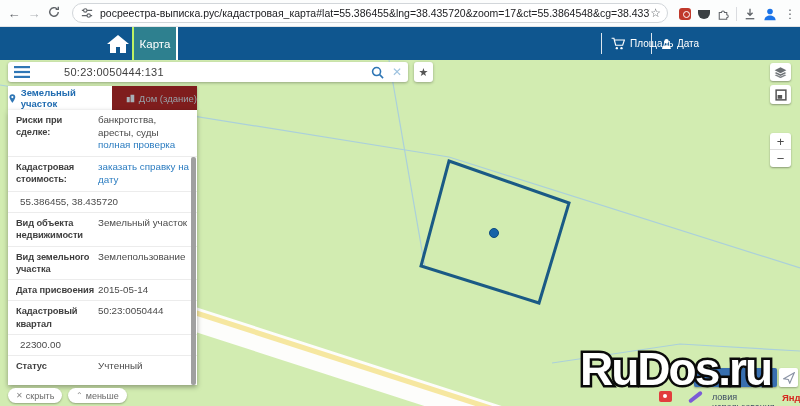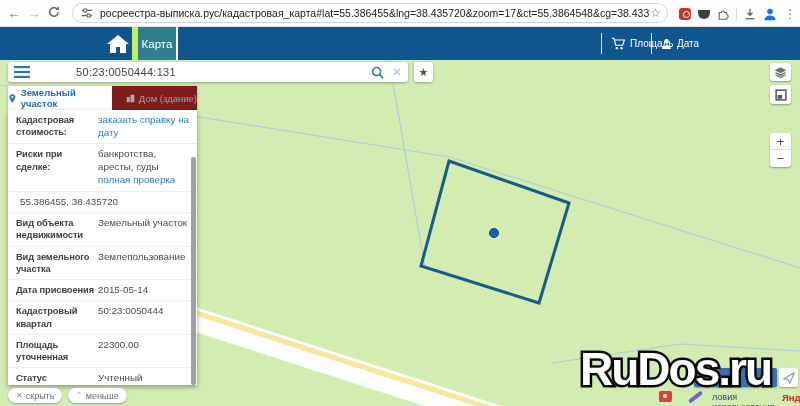--- a/index.html
+++ b/index.html
@@ -20,21 +20,21 @@
   .ext-red::after{content:"";position:absolute;left:3.5px;top:3.5px;width:5px;height:5px;
     border:1px solid #fff;border-radius:50%;}
   .ext-dark{width:12px;height:9px;background:#3c4043;border-radius:0 0 6px 6px;margin-top:2px;}
   .vsep{width:1px;height:14px;background:#dadce0;}
   .kebab{font-size:12px;color:#5f6368;letter-spacing:0;}
 
   
   .navbar{position:absolute;left:0;top:27px;width:800px;height:33px;background:#0f568f;}
   .home-btn{position:absolute;left:106px;top:7px;width:24px;height:20px;cursor:pointer;}
   .map-tab{position:absolute;left:132px;top:0;height:33px;width:46px;background:#2e808f;
-    border-left:6px solid #bef264;border-right:2px solid #fff;color:#fff;font-size:11.5px;
+    border-left:2px solid #bef264;border-right:2px solid #fff;color:#fff;font-size:11.5px;
     display:flex;align-items:center;justify-content:center;cursor:pointer;}
   .nb-div{position:absolute;top:6px;width:1px;height:21px;background:rgba(255,255,255,.85);}
   .nb-btn{position:absolute;top:0;height:33px;display:flex;align-items:center;gap:5px;
     color:#fff;font-size:10px;cursor:pointer;padding:0 6px;}
 
   
   .map{position:absolute;left:0;top:60px;width:800px;height:346px;background:#d2ecb1;overflow:hidden;}
   .map svg.maplayer{position:absolute;left:0;top:0;}
   .ctl{position:absolute;left:770px;width:21px;background:#fff;border-radius:3px;
     box-shadow:0 1px 2px rgba(0,0,0,.35);display:flex;align-items:center;justify-content:center;cursor:pointer;}
@@ -55,21 +55,21 @@
     background:#fff;border-radius:50%;}
   .attr-pen{position:absolute;left:689px;top:1px;width:16px;height:3.5px;background:#7b5bd6;
     border-radius:2px;transform:rotate(-38deg);transform-origin:left center;top:12px;}
   .attr-terms{position:absolute;left:712px;top:4px;color:#3b4a63;}
   .attr-yandex{position:absolute;left:782px;top:4px;color:#d7261e;font-weight:bold;font-size:9.5px;}
   .watermark{position:absolute;left:578px;top:280px;width:222px;height:60px;pointer-events:none;}
 
   
   .search-bar{position:absolute;left:8px;top:62px;width:400px;height:20px;background:#fff;
     border-radius:3px;box-shadow:0 1px 3px rgba(0,0,0,.3);display:flex;align-items:center;padding:0 6px;}
-  .search-value{margin-left:46px;font-size:11px;color:#3f3f3f;letter-spacing:.3px;flex:1;}
+  .search-value{margin-left:34px;font-size:11px;color:#3f3f3f;letter-spacing:.3px;flex:1;}
   .search-x{color:#9fc3e0;font-size:12px;margin-left:8px;cursor:pointer;}
   .star-btn{position:absolute;left:414px;top:62px;width:19px;height:20px;background:#fff;
     border-radius:3px;box-shadow:0 1px 3px rgba(0,0,0,.3);display:flex;align-items:center;
     justify-content:center;font-size:11px;color:#555;cursor:pointer;}
 
   
   .tabs{position:absolute;left:8px;top:86px;width:189px;height:24px;display:flex;
     box-shadow:0 1px 3px rgba(0,0,0,.25);}
   .tab{display:flex;align-items:center;justify-content:center;gap:4px;font-size:9.5px;cursor:pointer;}
   .tab-land{flex:0 0 104px;background:#fff;color:#1f6bb0;font-weight:bold;}
@@ -236,49 +236,48 @@
       <svg width="9" height="9" viewBox="0 0 12 12">
           <rect x="1" y="4" width="4" height="7" fill="#a7afb6"></rect>
           <rect x="6" y="1" width="5" height="10" fill="#a7afb6"></rect>
         </svg>
       <span>Дом (здание)</span>
     </div>
   </div>
 
   <div class="panel">
     <div class="row">
-      <div class="row-label">Кадастровая стоимость:</div>
-      <div class="row-value"><a>заказать справку на дату</a></div>
-    </div>
-    <div class="row">
       <div class="row-label">Риски при сделке:</div>
       <div class="row-value"><span>банкротства, аресты, суды</span><br>
         <a>полная проверка</a></div>
     </div>
     <div class="row">
+      <div class="row-label">Кадастровая стоимость:</div>
+      <div class="row-value"><a>заказать справку на дату</a></div>
+    </div>
+    <div class="row">
       <div class="row-value">55.386455, 38.435720</div>
     </div>
     <div class="row">
       <div class="row-label">Вид объекта недвижимости</div>
       <div class="row-value">Земельный участок</div>
     </div>
     <div class="row">
       <div class="row-label">Вид земельного участка</div>
       <div class="row-value">Землепользование</div>
     </div>
     <div class="row">
       <div class="row-label">Дата присвоения</div>
       <div class="row-value">2015-05-14</div>
     </div>
     <div class="row">
       <div class="row-label">Кадастровый квартал</div>
       <div class="row-value">50:23:0050444</div>
     </div>
     <div class="row">
-      <div class="row-label">Площадь уточненная</div>
       <div class="row-value">22300.00</div>
     </div>
     <div class="row">
       <div class="row-label">Статус</div>
       <div class="row-value">Учтенный</div>
     </div>
 
   </div>
   <div class="scroll-thumb"></div>
 

